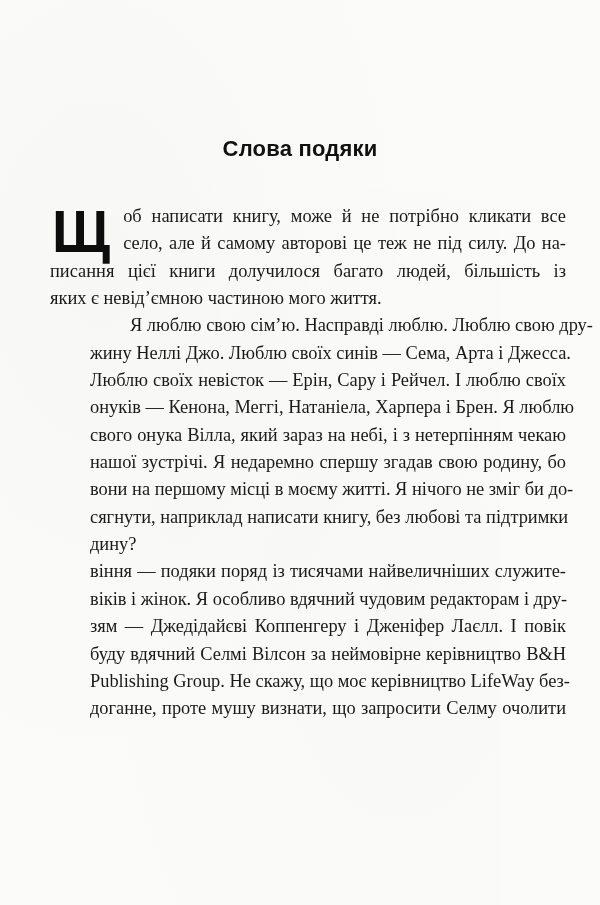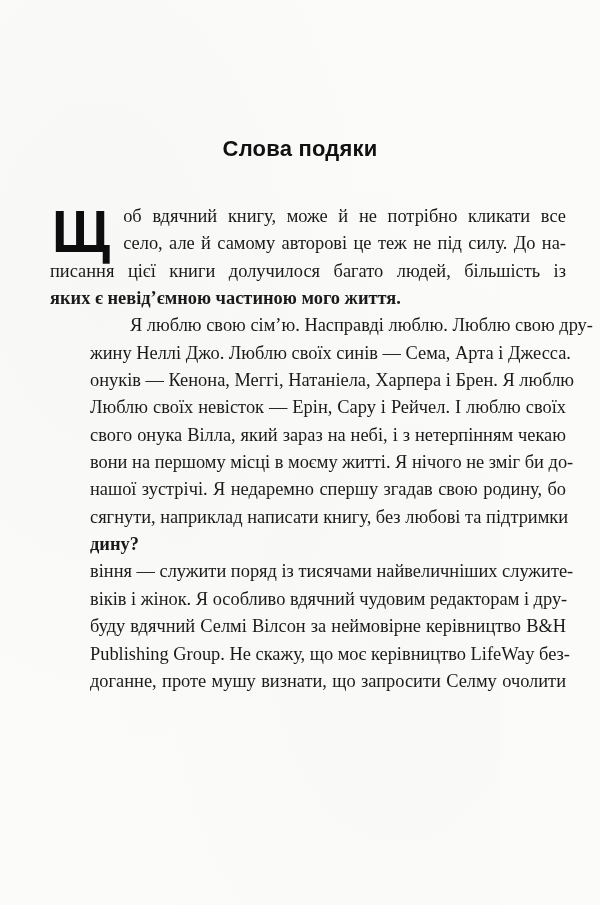--- a/index.html
+++ b/index.html
@@ -65,54 +65,54 @@
     transform-origin: left top;
   }
   .line {
     display: block;
     text-align: justify;
     text-align-last: justify;
     white-space: nowrap;
   }
   .line.last {
     text-align-last: left;
-    font-weight: bold;
   }
 </style>
 </head>
 <body>
 
 <div class="page">
 
   <div class="title">Слова подяки</div>
 
   <div class="text">
 
     <div class="para first">
       <span class="dropcap">Щ</span>
-      <span class="line">об вдячний книгу, може й не потрібно кликати все</span>
+      <span class="line">об написати книгу, може й не потрібно кликати все</span>
       <span class="line">село, але й самому авторові це теж не під силу. До на-</span>
       <span class="line" style="clear:both">писання цієї книги долучилося багато людей, більшість із</span>
       <span class="line last">яких є невід’ємною частиною мого життя.</span>
     </div>
 
     <div class="para">
       <span class="line" style="padding-left:40px">Я люблю свою сім’ю. Насправді люблю. Люблю свою дру-</span>
       <span class="line">жину Неллі Джо. Люблю своїх синів — Сема, Арта і Джесса.</span>
+      <span class="line">Люблю своїх невісток — Ерін, Сару і Рейчел. І люблю своїх</span>
       <span class="line">онуків — Кенона, Меггі, Натаніела, Харпера і Брен. Я люблю</span>
-      <span class="line">Люблю своїх невісток — Ерін, Сару і Рейчел. І люблю своїх</span>
       <span class="line">свого онука Вілла, який зараз на небі, і з нетерпінням чекаю</span>
+      <span class="line">нашої зустрічі. Я недаремно спершу згадав свою родину, бо</span>
       <span class="line">вони на першому місці в моєму житті. Я нічого не зміг би до-</span>
-      <span class="line">нашої зустрічі. Я недаремно спершу згадав свою родину, бо</span>
       <span class="line">сягнути, наприклад написати книгу, без любові та підтримки</span>
       <span class="line last">дину?</span>
     </div>
 
     <div class="para">
-      <span class="line">віння — служити поряд із тисячами найвеличніших служите-</span>
+      <span class="line">віння — подяки поряд із тисячами найвеличніших служите-</span>
       <span class="line">віків і жінок. Я особливо вдячний чудовим редакторам і дру-</span>
+      <span class="line">зям — Джедідайєві Коппенгеру і Дженіфер Лаєлл. І повік</span>
       <span class="line">буду вдячний Селмі Вілсон за неймовірне керівництво B&amp;H</span>
       <span class="line">Publishing Group. Не скажу, що моє керівництво LifeWay без-</span>
       <span class="line">доганне, проте мушу визнати, що запросити Селму очолити</span>
     </div>
 
   </div>
 </div>
 
 </body></html>

